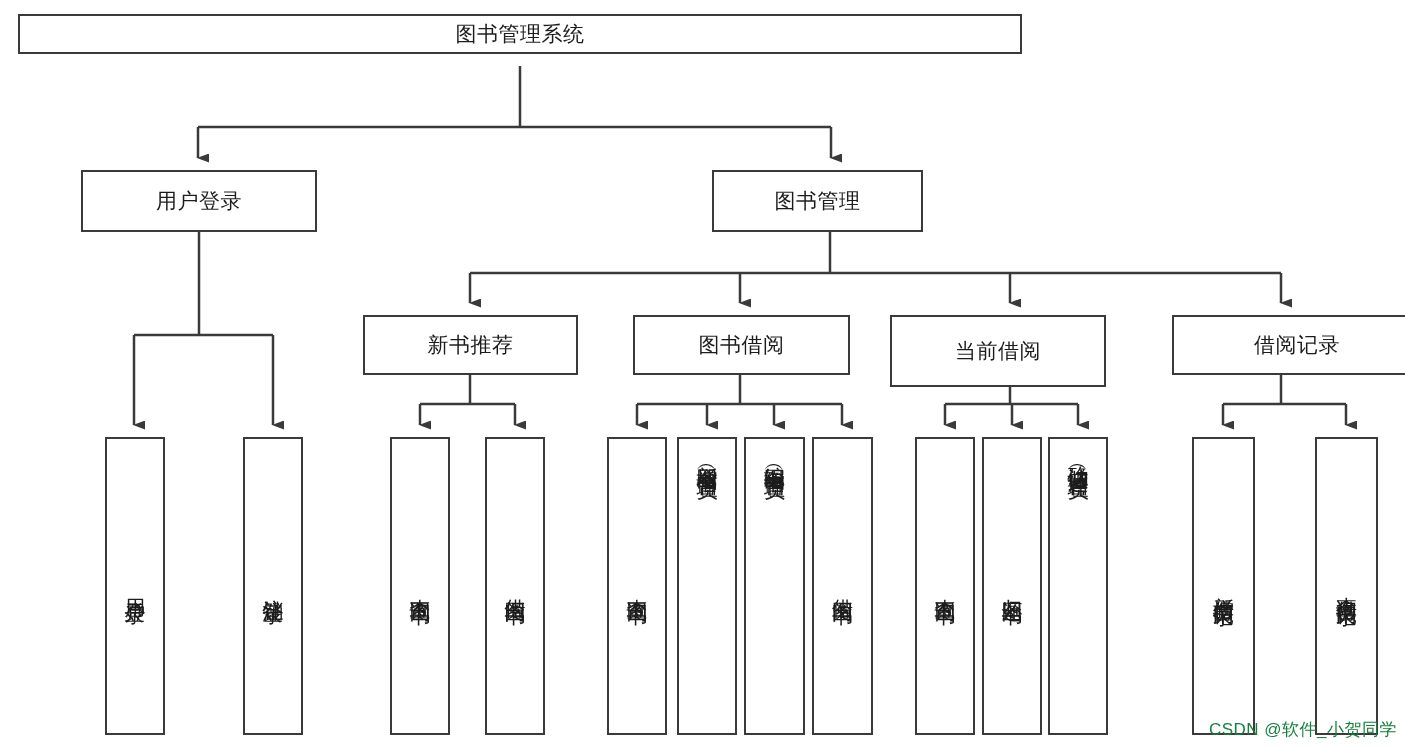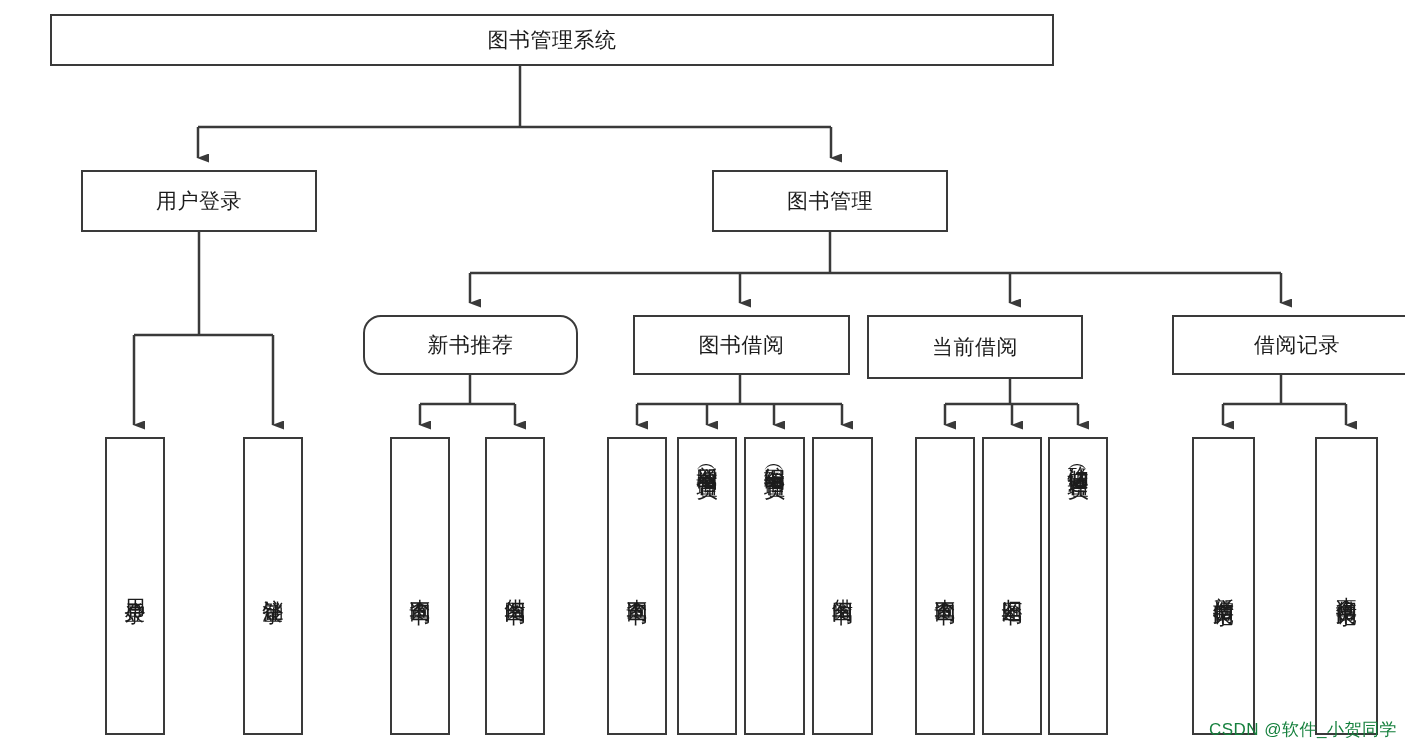--- a/index.html
+++ b/index.html
@@ -131,41 +131,41 @@
     </g>
 
     <g stroke="#3a3a3a" stroke-width="2.5" fill="none">
       <line x1="1281" y1="375" x2="1281" y2="404"></line>
       <line x1="1223" y1="404" x2="1346" y2="404"></line>
       <line x1="1223" y1="404" x2="1223" y2="425" marker-end="url(#arrowhead)"></line>
       <line x1="1346" y1="404" x2="1346" y2="425" marker-end="url(#arrowhead)"></line>
     </g>
   </svg>
 
-  <div class="node-box" style="left:18px; top:14px; width:1004px; height:52px;margin-left:32px;">
+  <div class="node-box" style="left:18px; top:14px; width:1004px; height:40px;">
     <span class="node-label-h">图书管理系统</span>
   </div>
 
   <div class="node-box" style="left:81px; top:170px; width:236px; height:62px;">
     <span class="node-label-h">用户登录</span>
   </div>
 
-  <div class="node-box" style="left:712px; top:170px; width:236px; height:62px;">
+  <div class="node-box" style="left:712px; top:170px; width:211px; height:62px;">
     <span class="node-label-h">图书管理</span>
   </div>
 
-  <div class="node-box" style="left:363px; top:315px; width:215px; height:60px;border-radius:18px;">
+  <div class="node-box" style="left:363px; top:315px; width:215px; height:60px;">
     <span class="node-label-h">新书推荐</span>
   </div>
 
   <div class="node-box" style="left:633px; top:315px; width:217px; height:60px;">
     <span class="node-label-h">图书借阅</span>
   </div>
 
-  <div class="node-box" style="left:867px; top:315px; width:216px; height:64px;">
+  <div class="node-box" style="left:890px; top:315px; width:216px; height:72px;">
     <span class="node-label-h">当前借阅</span>
   </div>
 
   <div class="node-box" style="left:1172px; top:315px; width:250px; height:60px;">
     <span class="node-label-h">借阅记录</span>
   </div>
 
   <div class="node-box leaf-box center-v" style="left:105px; top:437px; width:60px; height:298px;">
     <span class="node-label-v">用户登录</span>
   </div>

